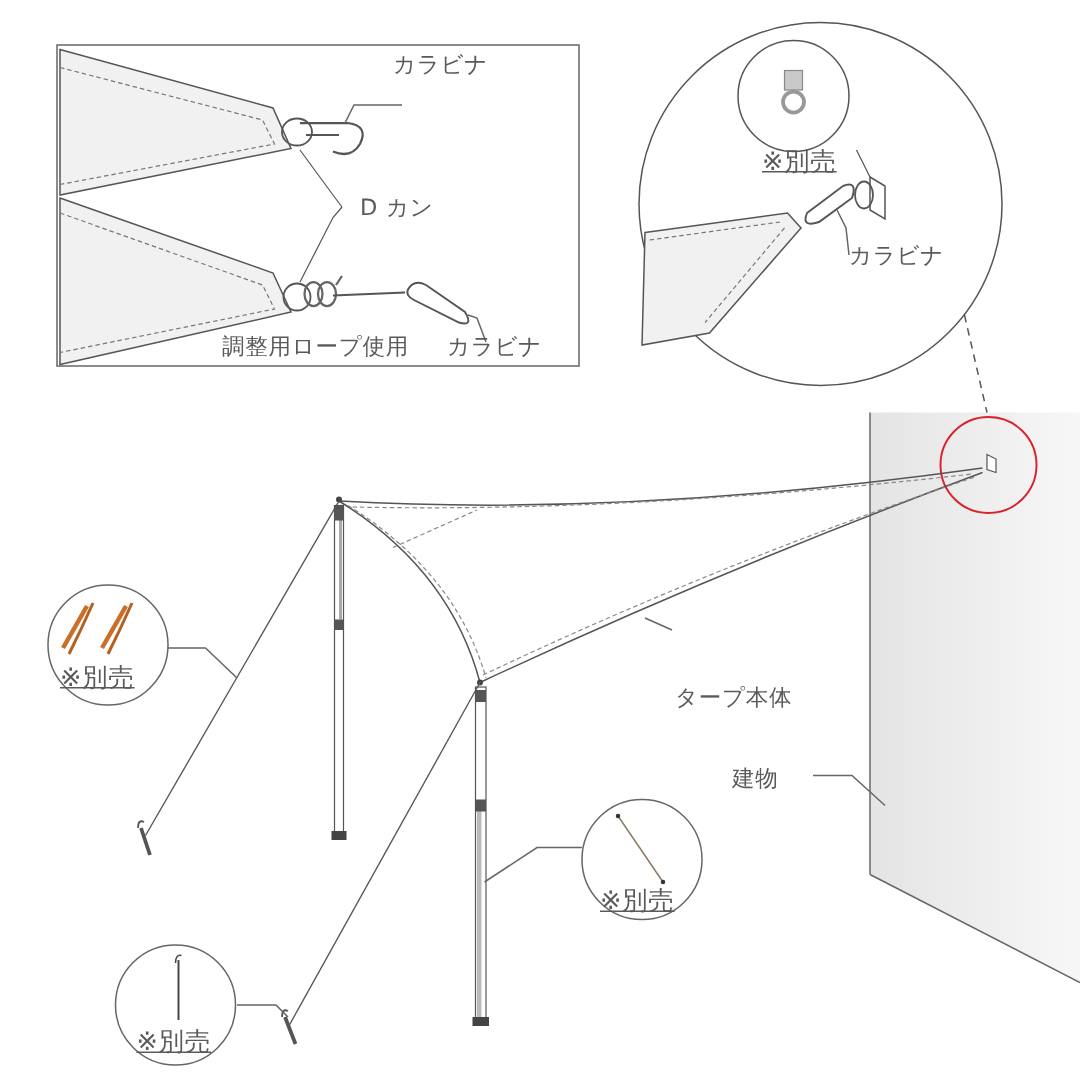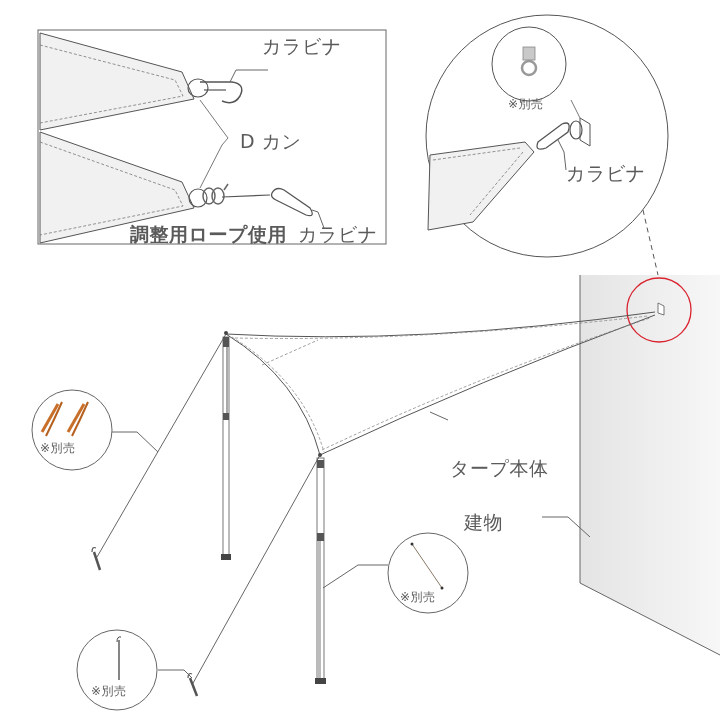--- a/index.html
+++ b/index.html
@@ -1,19 +1,19 @@
 <!DOCTYPE html>
 <html><head>
   <meta charset="utf-8">
   <style>
     html, body { margin:0; padding:0; background:#ffffff; }
     body { width:720px; height:720px; position:relative; overflow:hidden; font-family:"DejaVu Sans", sans-serif; }
     svg { position:absolute; left:0; top:0; }
-    .lbl { position:absolute; color:#5a5a5a; font-size:19px; white-space:nowrap; letter-spacing:0.5px; font-family:"DejaVu Sans", sans-serif; }
-    .lbl.small { font-size:12px; }
+    .lbl { position:absolute; color:#5a5a5a; font-size:15px; white-space:nowrap; letter-spacing:0.5px; font-family:"DejaVu Sans", sans-serif; }
+    .lbl.small { font-size:17px;text-decoration:underline; }
   </style>
 </head>
 <body>
 
 <svg width="720" height="720" viewBox="0 0 720 720">
   <defs>
     <linearGradient id="wallGrad" x1="0" y1="0" x2="1" y2="0">
       <stop offset="0" stop-color="#e4e4e4"></stop>
       <stop offset="1" stop-color="#f7f7f7"></stop>
     </linearGradient>
@@ -146,24 +146,24 @@
     <path d="M117,642 Q117,636 121,637" fill="none" stroke="#444" stroke-width="1"></path>
     <polyline points="158,670 184,670 192,678" fill="none" stroke="#666" stroke-width="1"></polyline>
   </g>
 
   <line x1="430" y1="412" x2="448" y2="420" stroke="#666" stroke-width="1"></line>
   <polyline points="542,517 568,517 590,537" fill="none" stroke="#666" stroke-width="1"></polyline>
 </svg>
 
 <div class="lbl" style="left:262px;top:34px;">カラビナ</div>
 <div class="lbl" style="left:240px;top:129px;">D カン</div>
-<div class="lbl" style="left:130px;top:222px;font-weight:bold;">調整用ロープ使用</div>
+<div class="lbl" style="left:148px;top:222px;">調整用ロープ使用</div>
 <div class="lbl" style="left:298px;top:222px;">カラビナ</div>
 
 <div class="lbl small" style="left:508px;top:96px;">※別売</div>
 <div class="lbl" style="left:566px;top:161px;">カラビナ</div>
 
 <div class="lbl" style="left:450px;top:408px;margin-top:48px;">タープ本体</div>
-<div class="lbl" style="left:464px;top:510px;">建物</div>
+<div class="lbl" style="left:488px;top:510px;">建物</div>
 
 <div class="lbl small" style="left:40px;top:440px;">※別売</div>
 <div class="lbl small" style="left:400px;top:589px;">※別売</div>
 <div class="lbl small" style="left:91px;top:683px;">※別売</div>
 
 </body></html>

